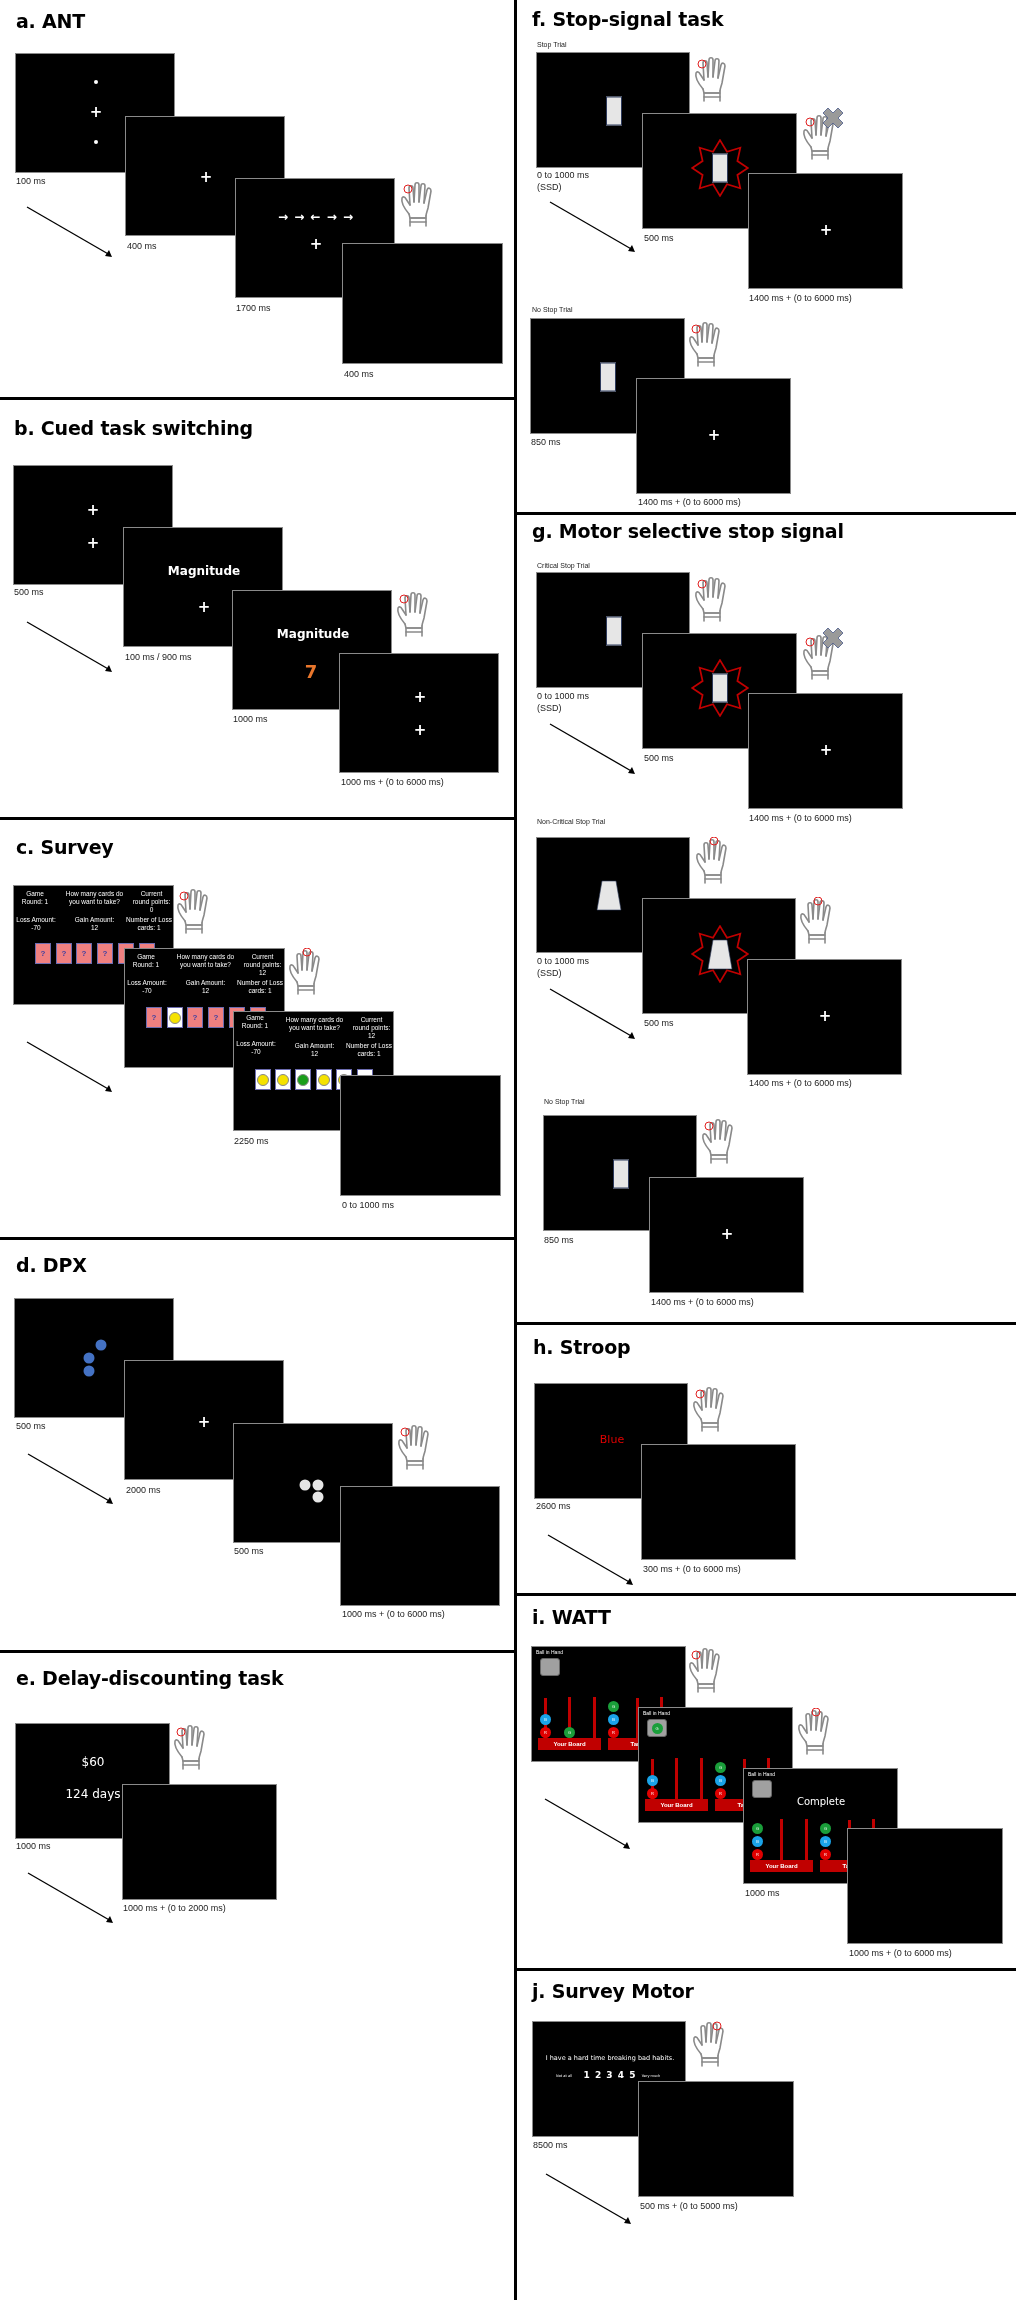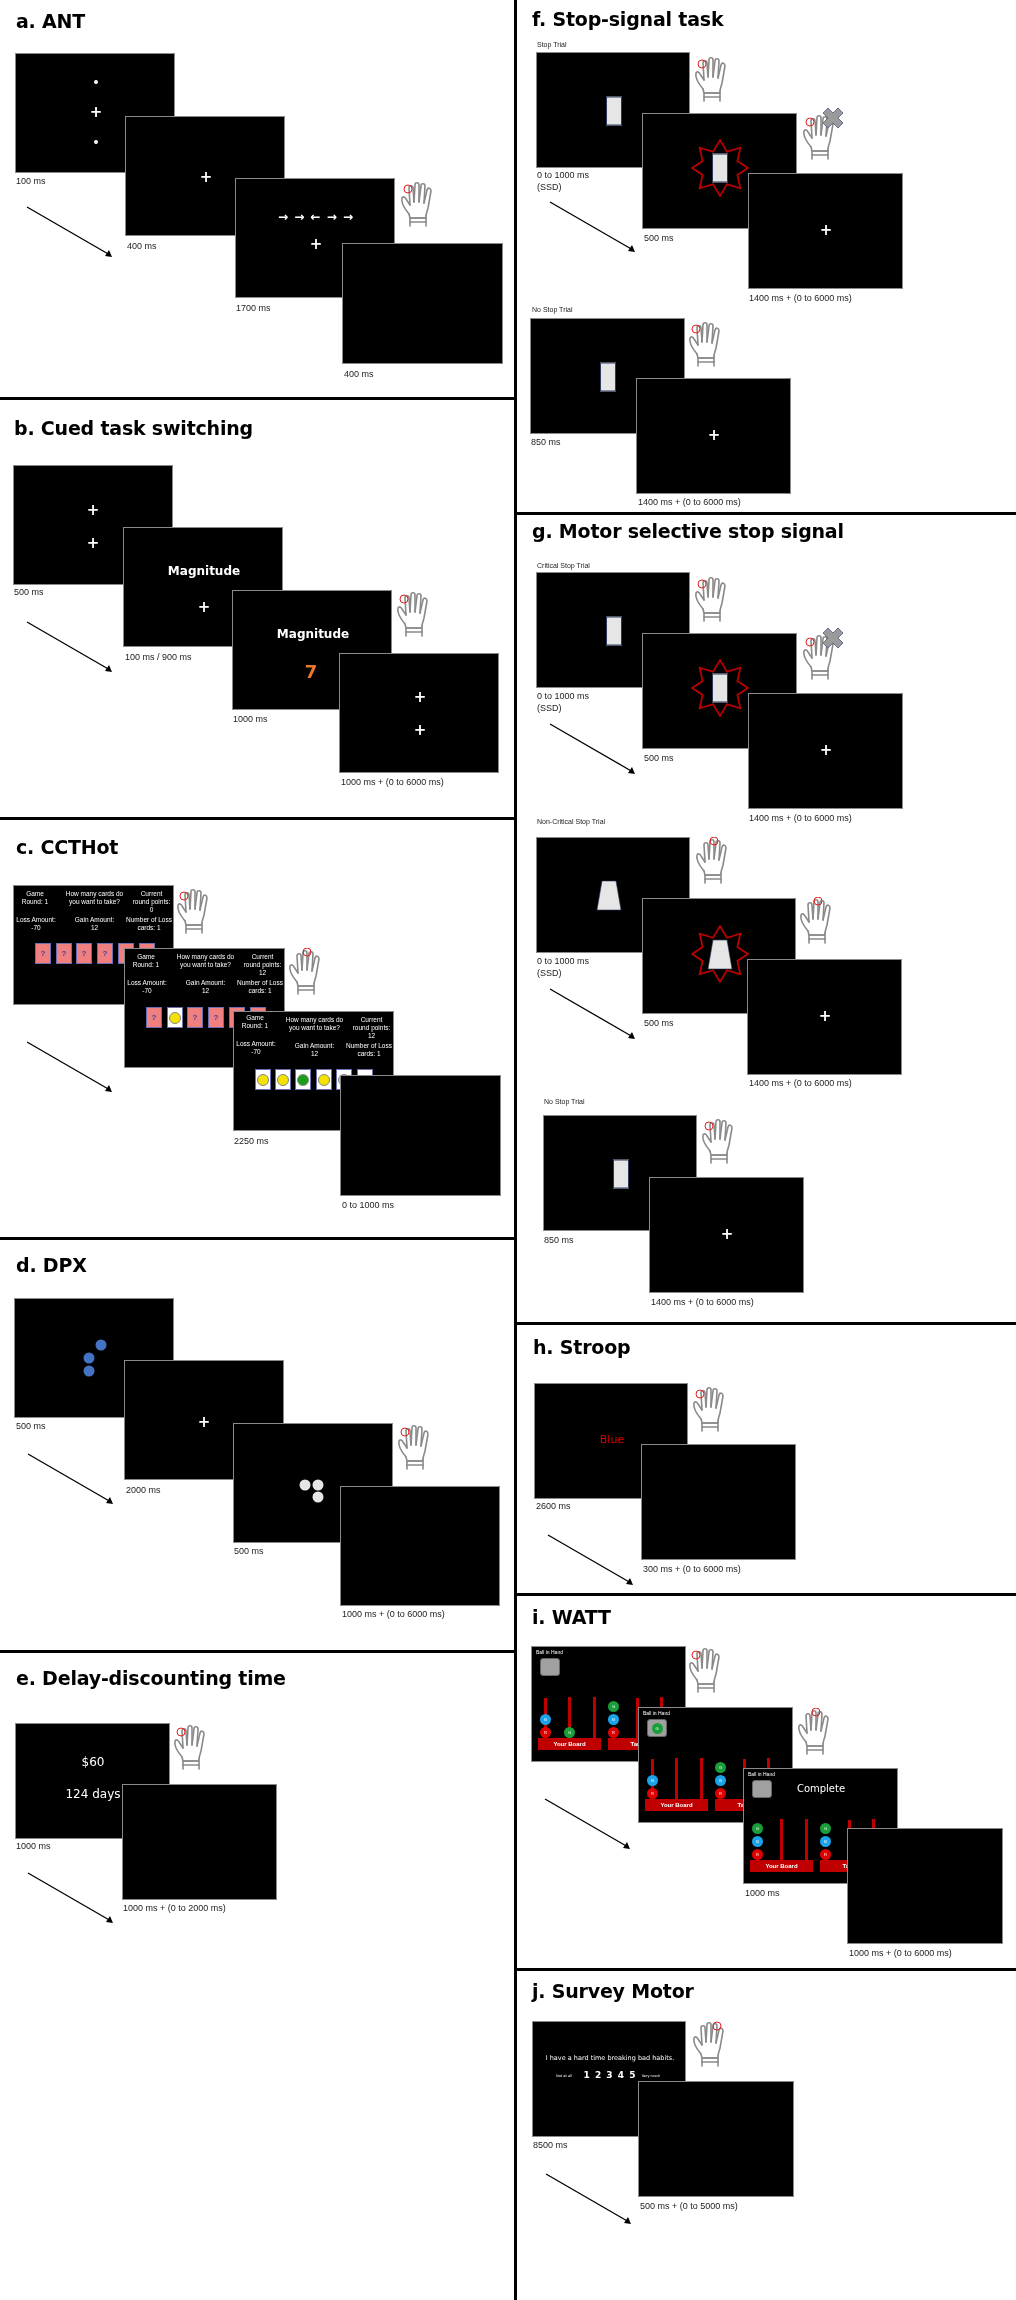--- a/index.html
+++ b/index.html
@@ -119,21 +119,21 @@
       <circle cx="10" cy="9" r="4" fill="none" stroke="#e02020" stroke-width="1"></circle>
     </svg>
   <div class="screen" style="left:339px;top:653px;width:160px;height:120px;">
     <div class="cross" style="left:80px;top:43px;">+</div>
     <div class="cross" style="left:80px;top:76px;">+</div>
   </div>
   <div class="cap" style="left:341px;top:776px;">1000 ms + (0 to 6000 ms)</div>
 </section>
 
 <section>
-  <div class="title" style="left:16px;top:836px;">c. CCTHot</div>
+  <div class="title" style="left:16px;top:836px;">c. Survey</div>
 
   <div class="screen" style="left:13px;top:885px;width:161px;height:120px;">
     <div class="cct-info" style="left:6px;top:4px;width:30px;white-space:pre;">Game
 Round: 1</div>
     <div class="cct-info" style="left:48px;top:4px;width:65px;white-space:pre;">How many cards do
 you want to take?</div>
     <div class="cct-info" style="left:115px;top:4px;width:45px;white-space:pre;">Current
 round points:
 0</div>
     <div class="cct-info" style="left:2px;top:30px;width:40px;white-space:pre;">Loss Amount:
@@ -248,21 +248,21 @@
   <div class="cap" style="left:234px;top:1545px;">500 ms</div>
   <svg class="hand" style="left:395px;top:1423px;">
       <use href="#hand-sym"></use>
       <circle cx="10" cy="9" r="4" fill="none" stroke="#e02020" stroke-width="1"></circle>
     </svg>
   <div class="screen" style="left:340px;top:1486px;width:160px;height:120px;"></div>
   <div class="cap" style="left:342px;top:1608px;">1000 ms + (0 to 6000 ms)</div>
 </section>
 
 <section>
-  <div class="title" style="left:16px;top:1667px;">e. Delay-discounting time</div>
+  <div class="title" style="left:16px;top:1667px;">e. Delay-discounting task</div>
   <div class="screen" style="left:15px;top:1723px;width:155px;height:116px;">
     <div class="stimtext" style="left:77px;top:38px;font-size:12px;">$60</div>
     <div class="stimtext" style="left:77px;top:70px;font-size:12px;">124 days</div>
   </div>
   <div class="cap" style="left:16px;top:1840px;">1000 ms</div>
   <svg class="hand" style="left:171px;top:1723px;">
       <use href="#hand-sym"></use>
       <circle cx="10" cy="9" r="4" fill="none" stroke="#e02020" stroke-width="1"></circle>
     </svg>
   <div class="screen" style="left:122px;top:1784px;width:155px;height:116px;"></div>
@@ -475,21 +475,21 @@
     </svg>
 
   <svg class="arrow-line" style="left:543px;top:1797px;" width="90" height="55">
     <line x1="2" y1="2" x2="85" y2="50" stroke="#000" stroke-width="1.3"></line>
     <polygon points="87,52 80,51 84,45" fill="#000"></polygon>
   </svg>
 
   <div class="screen" style="left:743px;top:1768px;width:155px;height:116px;">
     <div class="watt-lbl" style="left:4px;top:2px;">Ball in Hand</div>
     <div class="watt-hand" style="left:8px;top:11px;"></div>
-    <div class="stimtext" style="left:77px;top:19px;font-size:10px;text-align:right;">Complete</div>
+    <div class="stimtext" style="left:77px;top:32px;font-size:10px;text-align:right;">Complete</div>
     <div class="watt-peg" style="left:36px;top:50px;height:47px;"></div>
     <div class="watt-peg" style="left:61px;top:50px;height:47px;"></div>
     <div class="ball" style="left:8px;top:54px;background:#1a9e3a;">G</div>
     <div class="ball" style="left:8px;top:67px;background:#1aa3e8;">B</div>
     <div class="ball" style="left:8px;top:80px;background:#e00000;">R</div>
     <div class="watt-base" style="left:6px;top:91px;width:63px;">Your Board</div>
     <div class="watt-peg" style="left:104px;top:51px;height:46px;"></div>
     <div class="watt-peg" style="left:128px;top:50px;height:47px;"></div>
     <div class="ball" style="left:76px;top:54px;background:#1a9e3a;">G</div>
     <div class="ball" style="left:76px;top:67px;background:#1aa3e8;">B</div>

